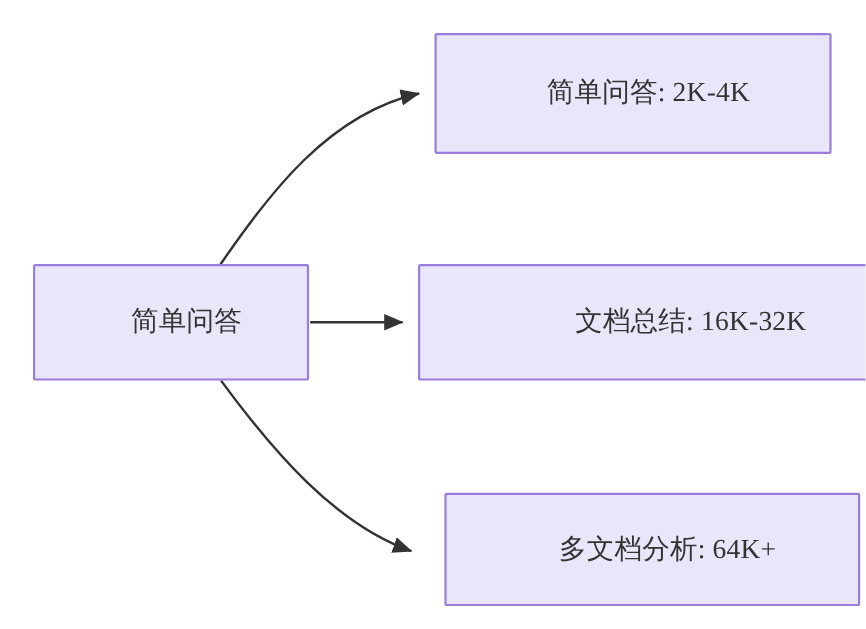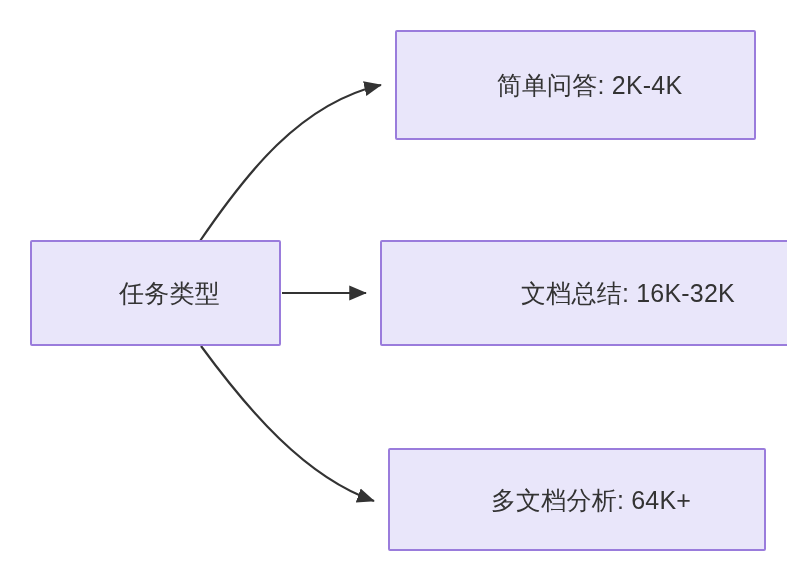--- a/index.html
+++ b/index.html
@@ -33,21 +33,21 @@
     border: 2.5px solid #9a7cdc;
     border-radius: 2px;
     display: flex;
     align-items: center;
     justify-content: center;
     text-align: center;
     color: #333333;
     font-size: 25px;
     line-height: 1.2;
     letter-spacing: 0.2px;
-    font-family: Liberation Sans, sans-serif;
+    font-family: Liberation Serif, serif;
     padding-left: 28px;
   }
   .node-label {
     display: block;
     white-space: nowrap;
   }
   #node-root {
     left: 30px;
     top: 240px;
     width: 251px;
@@ -59,21 +59,21 @@
     width: 361px;
     height: 110px;
   }
   #node-doc-summary {
     left: 380px;
     top: 240px;
     width: 468px;
     height: 106px;
   }
   #node-multi-doc {
-    left: 388px;
+    left: 404px;
     top: 448px;
     width: 378px;
     height: 103px;
   }
 </style>
 </head>
 <body>
 
 <div id="diagram-canvas">
 
@@ -85,21 +85,21 @@
     </defs>
 
     <path d="M 200 241 C 245 175, 300 103, 381 85" fill="none" stroke="#333333" stroke-width="2.2" marker-end="url(#arrow-head)"></path>
 
     <path d="M 282 293 L 366 293" fill="none" stroke="#333333" stroke-width="2.2" marker-end="url(#arrow-head)"></path>
 
     <path d="M 201 346 C 248 410, 305 477, 374 501" fill="none" stroke="#333333" stroke-width="2.2" marker-end="url(#arrow-head)"></path>
   </svg>
 
   <div class="node" id="node-root">
-    <span class="node-label">任务类型</span>
+    <span class="node-label">简单问答</span>
   </div>
 
   <div class="node" id="node-simple-qa">
     <span class="node-label">简单问答: 2K-4K</span>
   </div>
 
   <div class="node" id="node-doc-summary">
     <span class="node-label">文档总结: 16K-32K</span>
   </div>
 

